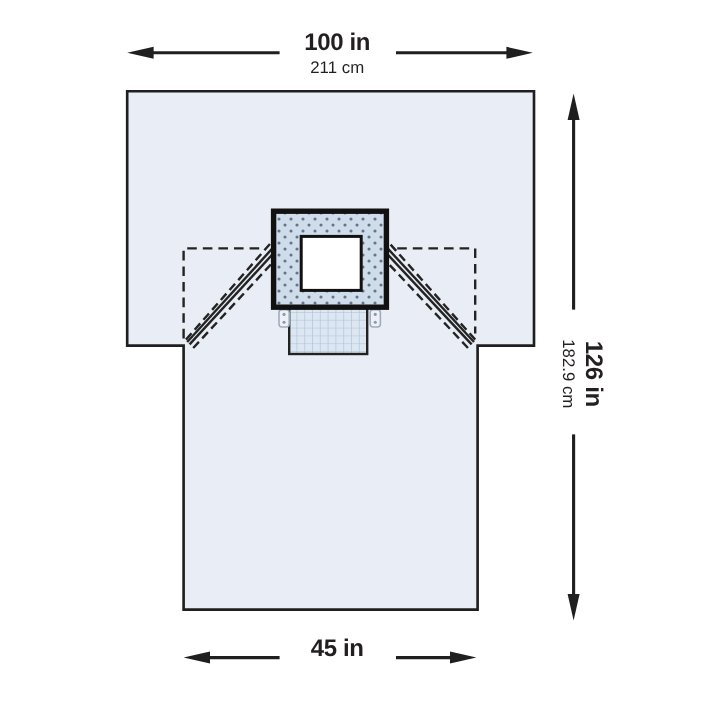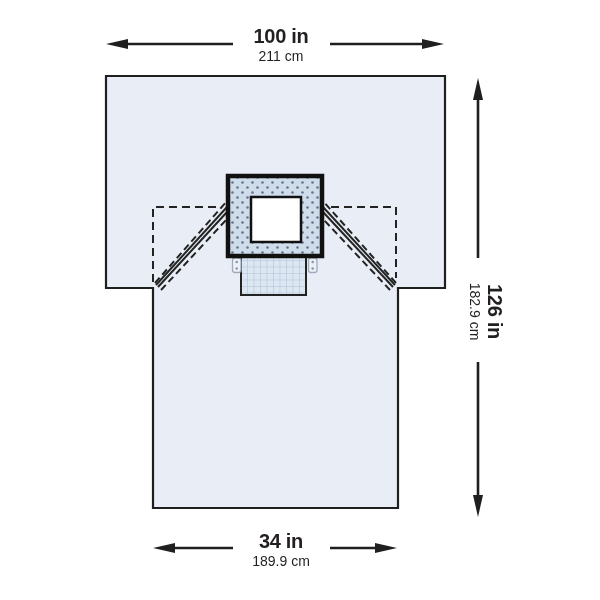--- a/index.html
+++ b/index.html
@@ -97,17 +97,16 @@
     <div class="dim-in">100 in</div>
     <div class="dim-cm">211 cm</div>
   </div>
 
   <div class="dim-label right-label">
     <div class="dim-in">126 in</div>
     <div class="dim-cm">182.9 cm</div>
   </div>
 
   <div class="dim-label bottom-label">
-    <div class="dim-in">34 in</div>
-    <div class="dim-cm">189.9 cm</div>
+    <div class="dim-in">45 in</div>
   </div>
 
 </div>
 
 </body></html>

